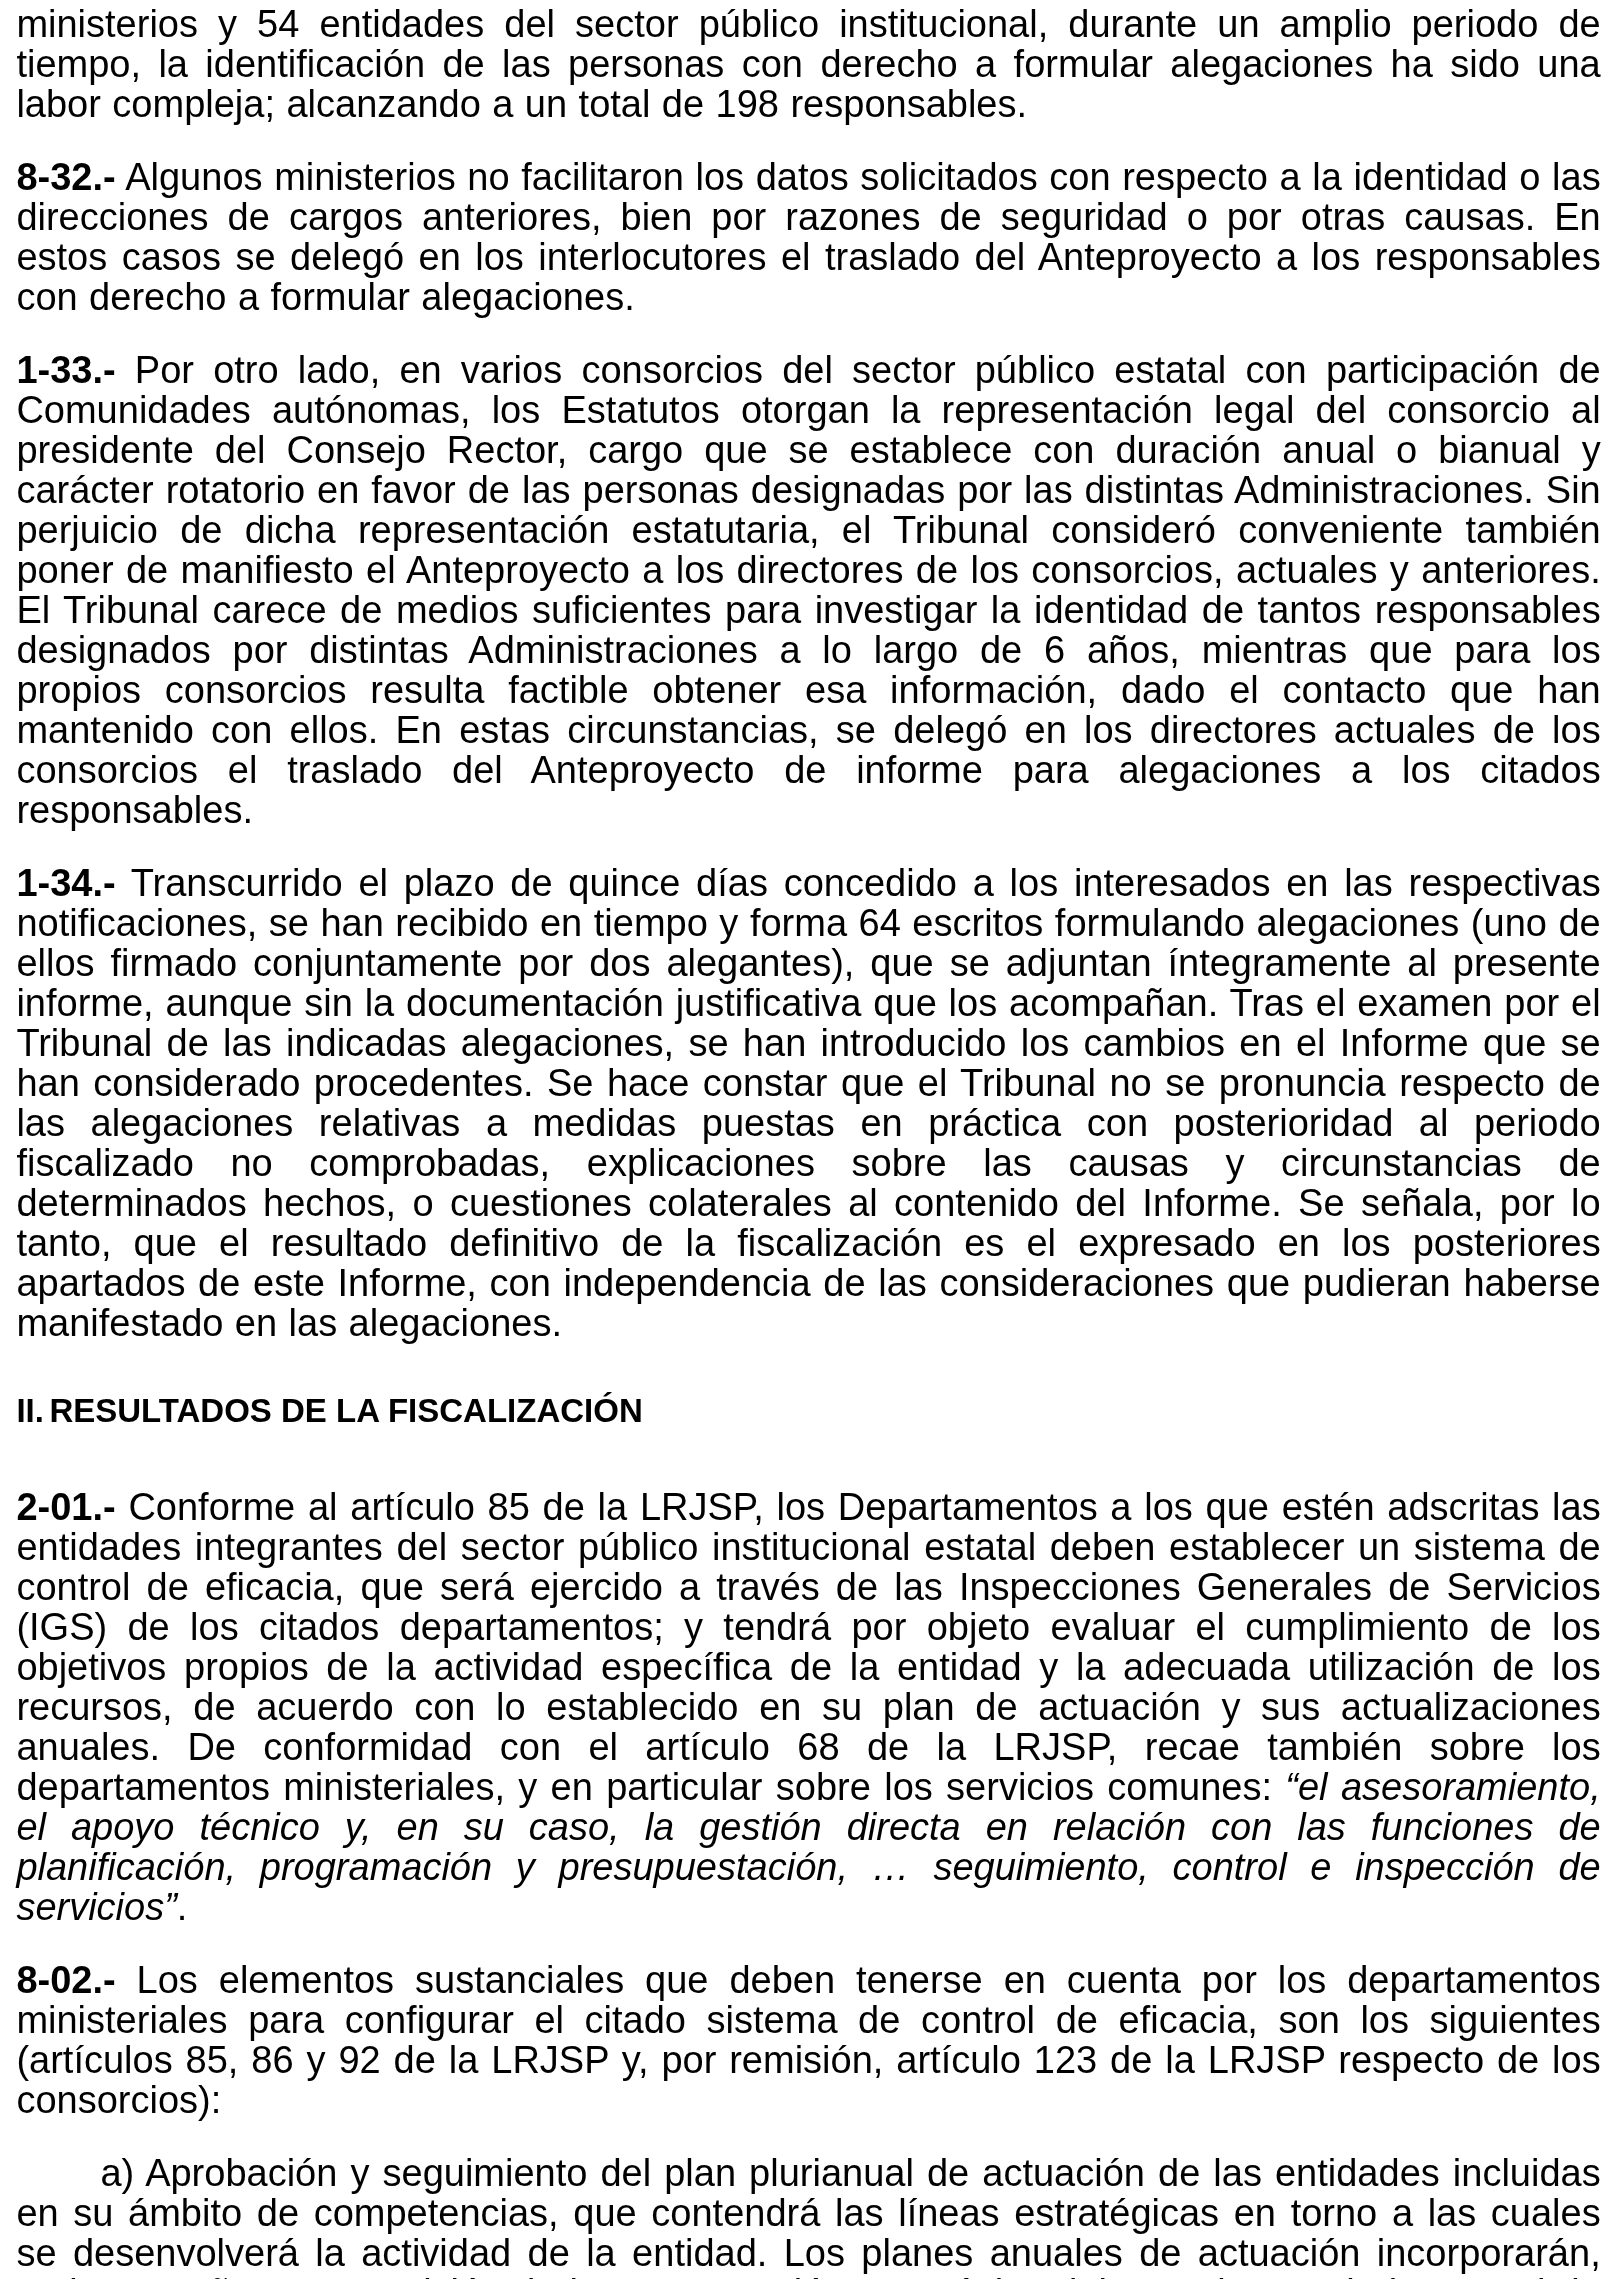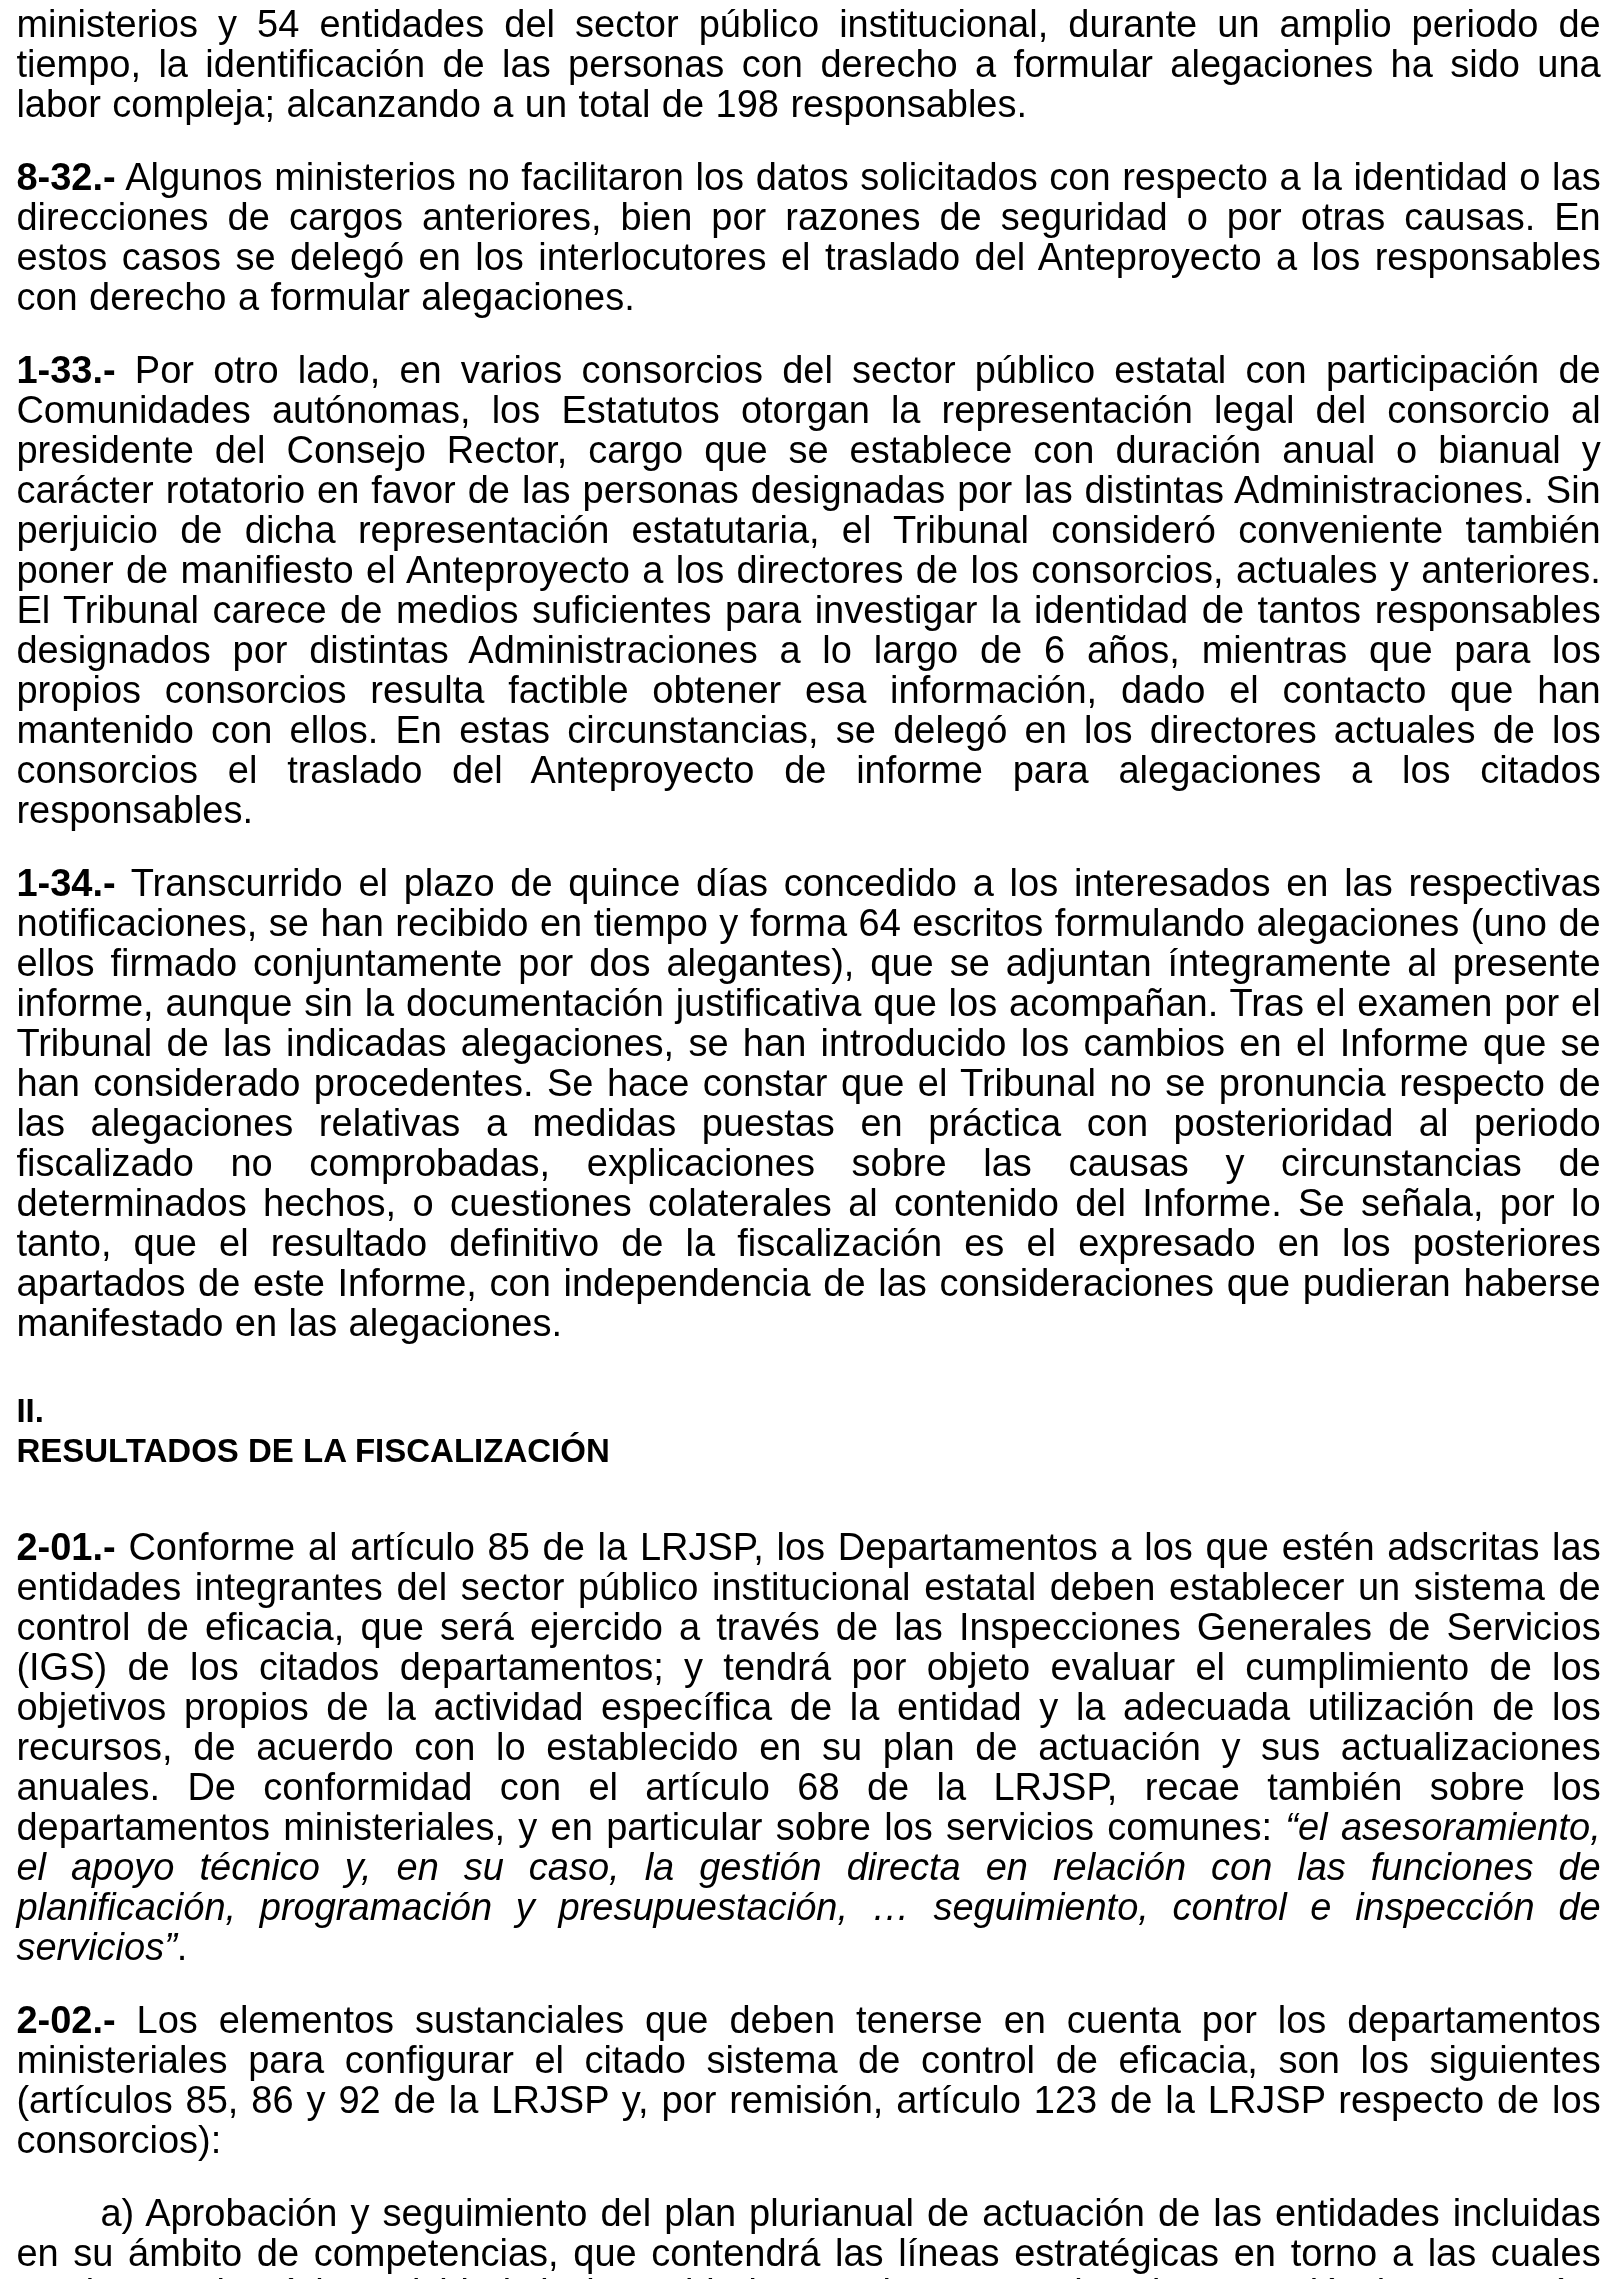--- a/index.html
+++ b/index.html
@@ -40,21 +40,20 @@
     align-items: baseline;
   }
   .heading .hnum {
     flex: 0 0 auto;
   }
   .heading .htitle {
     flex: 0 1 auto;
   }
   .heading-1 {
     margin: 48px 0 56px 0;
-    flex-direction: column;
   }
   .heading-1 .hnum { min-width: 33px; }
   .heading-2 {
     margin: 0 0 37px 0;
   }
   .heading-2 .hnum { min-width: 53px; }
   .indent-first {
     text-indent: 84px;
   }
 </style>
@@ -84,21 +83,21 @@
     <span class="hnum">II.</span>
     <span class="htitle">RESULTADOS DE LA FISCALIZACIÓN</span>
   </div>
 
 
   <p class="para">
     <span class="pnum">2-01.-</span><span> Conforme al artículo 85 de la LRJSP, los Departamentos a los que estén adscritas las entidades integrantes del sector público institucional estatal deben establecer un sistema de control de eficacia, que será ejercido a través de las Inspecciones Generales de Servicios (IGS) de los citados departamentos; y tendrá por objeto evaluar el cumplimiento de los objetivos propios de la actividad específica de la entidad y la adecuada utilización de los recursos, de acuerdo con lo establecido en su plan de actuación y sus actualizaciones anuales. De conformidad con el artículo 68 de la LRJSP, recae también sobre los departamentos ministeriales, y en particular sobre los servicios comunes: </span><em>“el asesoramiento, el apoyo técnico y, en su caso, la gestión directa en relación con las funciones de planificación, programación y presupuestación, … seguimiento, control e inspección de servicios”</em><span>.</span>
   </p>
 
   <p class="para">
-    <span class="pnum">2-02.-</span><span> Los elementos sustanciales que deben tenerse en cuenta por los departamentos ministeriales para configurar el citado sistema de control de eficacia, son los siguientes (artículos 85, 86 y 92 de la LRJSP y, por remisión, artículo 123 de la LRJSP respecto de los consorcios):</span>
+    <span class="pnum">8-02.-</span><span> Los elementos sustanciales que deben tenerse en cuenta por los departamentos ministeriales para configurar el citado sistema de control de eficacia, son los siguientes (artículos 85, 86 y 92 de la LRJSP y, por remisión, artículo 123 de la LRJSP respecto de los consorcios):</span>
   </p>
 
   <p class="para indent-first">
     <span>a) Aprobación y seguimiento del plan plurianual de actuación de las entidades incluidas en su ámbito de competencias, que contendrá las líneas estratégicas en torno a las cuales se desenvolverá la actividad de la entidad. Los planes anuales de actuación incorporarán, cada tres años, una revisión de la programación estratégica del organismo. El plan anual de actuación deberá ser aprobado en el último trimestre del año natural anterior, por el departamento del que dependa o al que esté vinculado el organismo y deberá guardar coherencia con el Programa de actuación plurianual previsto en la normativa presupuestaria.</span>
   </p>
 
 </div>
 
 
 </body></html>

